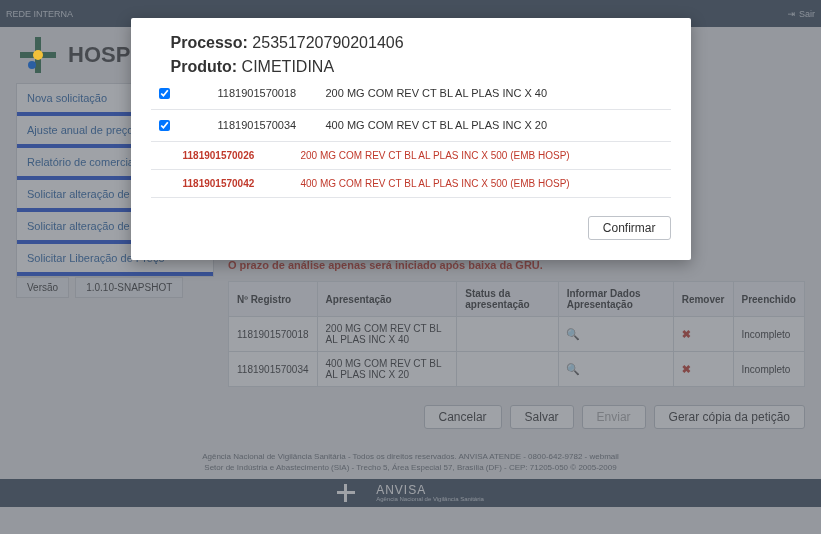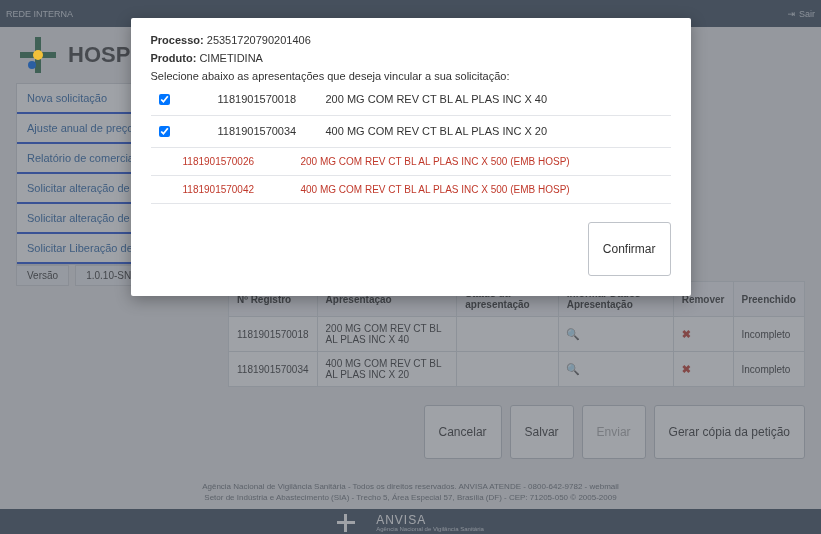--- a/index.html
+++ b/index.html
@@ -11,56 +11,56 @@
   .logo::before, .logo::after { content: ""; position: absolute; background: #2e6f4c; }
   .logo::before { left: 15px; top: 0; width: 6px; height: 36px; }
   .logo::after { top: 15px; left: 0; height: 6px; width: 36px; }
   .logo .dot { position: absolute; width: 10px; height: 10px; background: #f3c13a; border-radius: 50%; top: 13px; left: 13px; z-index: 2; }
   .logo .dot2 { position: absolute; width: 8px; height: 8px; background: #2b5fa3; border-radius: 50%; top: 24px; left: 8px; z-index: 2; }
   .title { font-size: 22px; font-weight: bold; color: #3d3d3d; }
   .content { display: flex; gap: 14px; padding: 0 16px; }
   .sidebar { width: 198px; background: #fff; border: 1px solid #d0d3d8; }
   .sidebar-head { background: #fff; padding: 8px 10px; border-bottom: 1px solid #d0d3d8; font-weight: bold; color: #1a4f8b; font-size: 12px; display: flex; align-items: center; gap: 6px; }
   .caret { display: inline-block; width: 0; height: 0; border-left: 5px solid transparent; border-right: 5px solid transparent; border-top: 6px solid #1a4f8b; }
-  .sidebar-item { padding: 8px 10px; border-bottom: 2px solid #1d4ed8; color: #2b66a8; font-size: 11px; cursor: pointer; }
+  .sidebar-item { padding: 8px 10px; border-bottom: 4px solid #1d4ed8; color: #2b66a8; font-size: 11px; cursor: pointer; }
   .versao-wrap { display: flex; gap: 6px; }
   .versao { background: #eceef1; border: 1px solid #d0d3d8; padding: 4px 10px; font-size: 10px; color: #333; }
   .main { flex: 1; }
   .info-line { font-size: 11px; color: #333; margin-bottom: 6px; }
   .info-line a { color: #2b66a8; }
   .info-line.red { color: #c0392b; font-weight: bold; }
   .table { width: 100%; border-collapse: collapse; margin-top: 10px; background: #fff; }
   .table th, .table td { border: 1px solid #d8dbe0; padding: 6px 8px; font-size: 10px; text-align: left; }
   .table th { background: #f1f2f5; font-weight: bold; color: #333; }
   .icon-search { color: #2b66a8; font-size: 11px; }
   .icon-remove { color: #c0392b; font-size: 11px; font-weight: bold; }
   .actions { display: flex; justify-content: flex-end; gap: 8px; margin-top: 18px; }
-  .btn { background: #fff; border: 1px solid #bfc3c9; border-radius: 3px; padding: 19px 14px; font-size: 12px; color: #333; cursor: pointer; }
+  .btn { background: #fff; border: 1px solid #bfc3c9; border-radius: 3px; padding: 4px 14px; font-size: 12px; color: #333; cursor: pointer; }
   .btn:disabled { color: #aaa; }
   .footer { text-align: center; font-size: 8px; color: #6c7178; margin-top: 22px; line-height: 1.4; }
   .anvisa-bar { background: #3b4a5c; height: 28px; display: flex; align-items: center; justify-content: center; color: #fff; gap: 21px; margin-top: 6px; }
   .anvisa-logo { width: 18px; height: 18px; position: relative; }
   .anvisa-logo::before, .anvisa-logo::after { content: ""; position: absolute; background: #fff; }
   .anvisa-logo::before { left: 7px; top: 0; width: 3px; height: 18px; }
   .anvisa-logo::after { top: 7px; left: 0; height: 3px; width: 18px; }
   .anvisa-text { line-height: 1; }
   .anvisa-text .big { font-size: 12px; letter-spacing: 1px; }
   .anvisa-text .small { font-size: 6px; color: #cfd6dd; }
   
   .overlay { position: absolute; inset: 0; background: rgba(80,86,95,0.55); display: flex; justify-content: center; align-items: flex-start; }
   .modal { background: #fff; width: 560px; margin-top: 18px; padding: 16px 20px 20px 20px; border-radius: 2px; box-shadow: 0 4px 16px rgba(0,0,0,0.3); }
-  .modal .mline { font-size: 11px; margin-bottom: 6px; }
+  .modal .mline { font-size: 16px; margin-bottom: 6px; margin-left: 20px; }
   .modal .mline strong { font-weight: bold; }
   .modal .row { display: flex; align-items: center; gap: 28px; padding: 5px 0 6px 8px; }
   .modal .row .chk { width: 11px; height: 11px; }
   .modal .row .code { width: 100px; padding-left: 20px; }
   .modal .row .desc { flex: 1; }
   .modal .warn { color: #c0392b; font-size: 10px; margin: 10px 0 4px 10px; line-height: 1.4; }
   .modal .rrow { display: flex; gap: 30px; padding: 4px 0 4px 32px; color: #c0392b; font-size: 10px; }
-  .modal .rrow .code { width: 88px; }
+  .modal .rrow .code { width: 88px; font-weight: bold; }
   .modal hr { border: none; border-top: 1px solid #e3e5e9; margin: 4px 0; }
   .modal-actions { display: flex; justify-content: flex-end; margin-top: 18px; }
 </style>
 </head>
 <body>
 
 <div class="topbar">
   <span>REDE INTERNA</span>
   <span class="right">
     <span>⇥</span>
@@ -151,21 +151,20 @@
   <div class="anvisa-text">
     <div class="big">ANVISA</div>
     <div class="small">Agência Nacional de Vigilância Sanitária</div>
   </div>
 </div>
 
 <div class="overlay">
   <div class="modal">
     <div class="mline"><strong>Processo:</strong> <span>25351720790201406</span></div>
     <div class="mline"><strong>Produto:</strong> <span>CIMETIDINA</span></div>
-    <div class="mline">Selecione abaixo as apresentações que deseja vincular a sua solicitação:</div>
 
     <div class="row">
       <input type="checkbox" class="chk" checked="" style="">
       <span class="code">1181901570018</span>
       <span class="desc">200 MG COM REV CT BL AL PLAS INC X 40</span>
     </div>
     <hr>
     <div class="row">
       <input type="checkbox" class="chk" checked="" style="">
       <span class="code">1181901570034</span>

